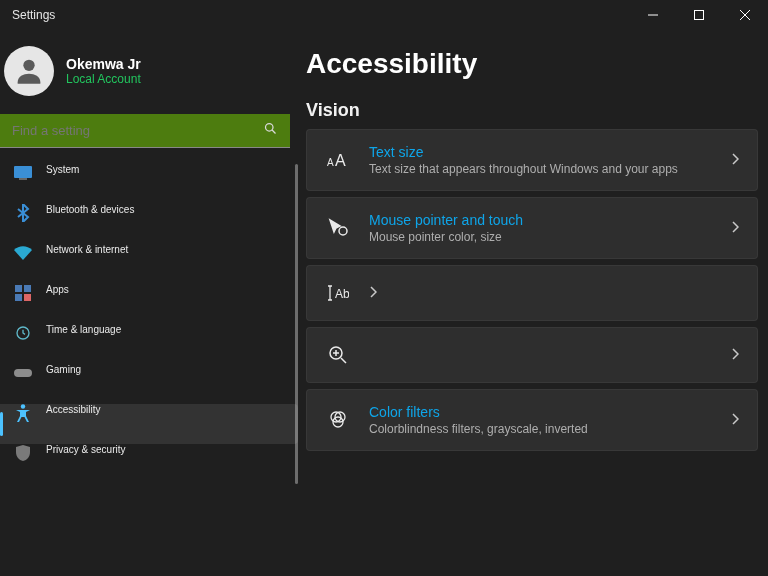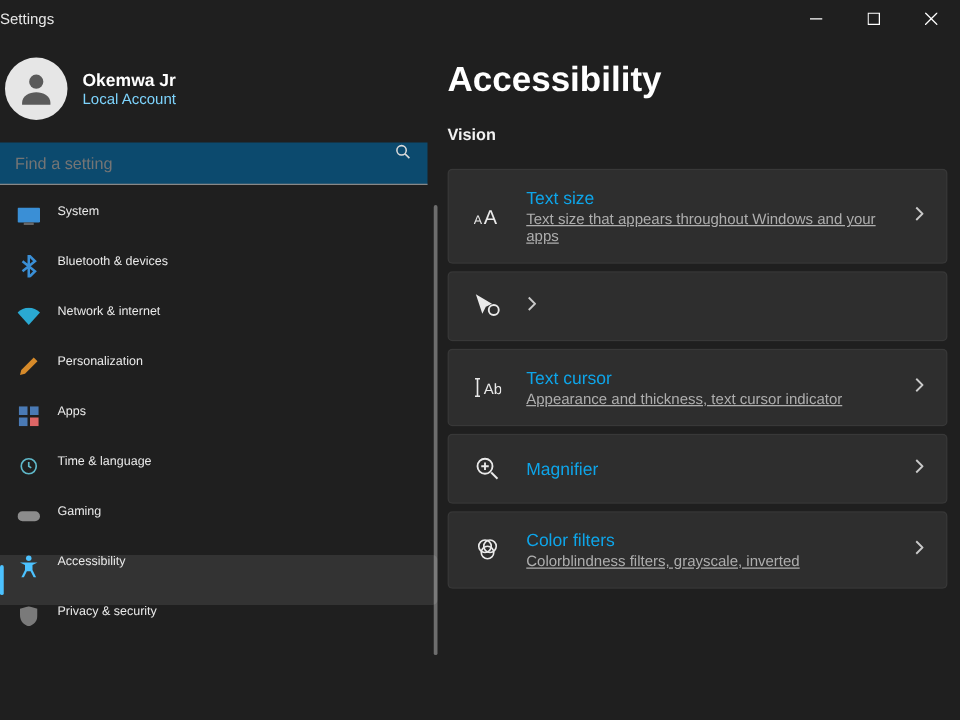--- a/index.html
+++ b/index.html
@@ -1,44 +1,44 @@
 <!DOCTYPE html>
 <html><head>
 <meta charset="utf-8">
 <style>
   * { box-sizing: border-box; margin: 0; padding: 0; font-family: "Segoe UI", sans-serif; }
   body { width: 768px; height: 576px; background: #1f1f1f; color: #fff; overflow: hidden; }
-  .titlebar { height: 30px; display: flex; align-items: center; padding-left: 0; color: #e6e6e6; font-size: 12px; }
+  .titlebar { height: 30px; display: flex; align-items: center; padding-left: 12px; color: #e6e6e6; font-size: 12px; }
   .titlebar .spacer { flex: 1; }
   .sysbtn { width: 46px; height: 30px; display: flex; align-items: center; justify-content: center; color: #fff; }
   .sysbtn svg { stroke: #fff; }
   .main { display: flex; height: calc(576px - 30px); }
-  .sidebar { width: 350px; padding: 16px 0 0 0; position: relative; }
+  .sidebar { width: 298px; padding: 16px 0 0 0; position: relative; }
   .profile { display: flex; align-items: center; gap: 12px; padding: 0 12px 18px 4px; }
   .avatar { width: 50px; height: 50px; border-radius: 50%; background: #e6e6e6; display: flex; align-items: center; justify-content: center; }
   .avatar svg { fill: #5a5a5a; }
   .profile .name { font-size: 14px; font-weight: 600; }
-  .profile .acct { font-size: 12px; color: #7dd3fc; }
-  .search { margin: 0 8px 0 0; display: flex; background: #0c4a6e; border-bottom: 1px solid #888; height: 34px; padding: 0 12px; }
+  .profile .acct { font-size: 12px; color: #22c55e; }
+  .search { margin: 0 8px 0 0; display: flex; align-items: center; background: #4d7c0f; border-bottom: 1px solid #888; height: 34px; padding: 0 12px; }
   .search input { flex: 1; background: transparent; border: none; outline: none; color: #d9d9d9; font-size: 13px; }
   .search .sicon { color: #d9d9d9; }
   .nav { margin-top: 16px; position: relative; }
   .scrollbar { position: absolute; right: 0; top: 0; bottom: 0; width: 3px; background: rgba(255,255,255,0.35); border-radius: 2px; }
   .nav-item { display: flex; align-items: flex-start; gap: 14px; height: 40px; padding: 0 14px; font-size: 10px; color: #eaeaea; cursor: pointer; }
   .nav-item.selected { background: #333; border-radius: 0 4px 4px 0; position: relative; }
   .nav-item.selected::before { content: ""; position: absolute; left: 0; top: 8px; bottom: 8px; width: 3px; background: #4cc2ff; border-radius: 2px; }
   .nicon { width: 18px; height: 18px; display: flex; align-items: center; justify-content: center; }
   .content { flex: 1; padding: 18px 10px 0 8px; position: relative; overflow: hidden; }
   h1 { font-size: 28px; font-weight: 600; margin-bottom: 20px; }
-  .section-label { font-size: 13px; font-weight: 600; margin-bottom: 20px; color: #f1f1f1; }
+  .section-label { font-size: 18px; font-weight: 600; margin-bottom: 8px; color: #f1f1f1; }
   .card { background: #2e2e2e; border-radius: 4px; padding: 14px 18px; display: flex; align-items: center; gap: 18px; margin-bottom: 6px; border: 1px solid rgba(255,255,255,0.05); }
   .cicon { width: 26px; height: 26px; display: flex; align-items: center; justify-content: center; color: #eaeaea; flex-shrink: 0; }
   .ctext { flex: 1; }
   .ctitle { font-size: 14px; color: #0ea5e9; }
-  .csub { font-size: 12px; color: #aeaeae; margin-top: 2px; text-decoration: underline; }
+  .csub { font-size: 12px; color: #aeaeae; margin-top: 2px; }
   .chev { color: #c9c9c9; }
 </style>
 </head>
 <body>
 
 <div class="titlebar">
   <span>Settings</span>
   <div class="spacer"></div>
   <div class="sysbtn">
     <svg width="10" height="10">
@@ -105,28 +105,20 @@
       <div class="nav-item">
         <span class="nicon">
             <svg width="18" height="14" viewBox="0 0 18 14" fill="#2aa9d2">
               <path d="M0 4c5-5 13-5 18 0l-9 10z"></path>
             </svg>
           </span>
         <span>Network &amp; internet</span>
       </div>
       <div class="nav-item">
         <span class="nicon">
-            <svg width="18" height="18" viewBox="0 0 18 18">
-              <path d="M2 16l4-1 10-10-3-3L3 12z" fill="#d68a2a"></path>
-            </svg>
-          </span>
-        <span>Personalization</span>
-      </div>
-      <div class="nav-item">
-        <span class="nicon">
             <svg width="16" height="16" viewBox="0 0 16 16">
               <rect x="0" y="0" width="7" height="7" fill="#4a7ab5"></rect>
               <rect x="9" y="0" width="7" height="7" fill="#4a7ab5"></rect>
               <rect x="0" y="9" width="7" height="7" fill="#4a7ab5"></rect>
               <rect x="9" y="9" width="7" height="7" fill="#d66"></rect>
             </svg>
           </span>
         <span>Apps</span>
       </div>
       <div class="nav-item">
@@ -188,53 +180,52 @@
     </div>
 
 
     <div class="card">
       <span class="cicon">
           <svg width="22" height="20" viewBox="0 0 22 20" fill="none" stroke="currentColor" stroke-width="1.5">
             <path d="M3 2l4 12 2-4 4-2z" fill="currentColor"></path>
             <circle cx="16" cy="13" r="4"></circle>
           </svg>
         </span>
+      <div class="ctext">
+        <div class="ctitle">Mouse pointer and touch</div>
+        <div class="csub">Mouse pointer color, size</div>
+      </div>
       <span class="chev"><svg width="8" height="12" viewBox="0 0 8 12" fill="none" stroke="currentColor" stroke-width="1.5">
             <path d="M2 1l5 5-5 5"></path>
           </svg></span>
     </div>
 
     <div class="card">
       <span class="cicon">
           <svg width="22" height="18" viewBox="0 0 22 18" fill="none" stroke="currentColor" stroke-width="1.3">
             <line x1="3" y1="2" x2="3" y2="16"></line>
             <path d="M1 2h4M1 16h4"></path>
             <text x="8" y="14" font-size="12" fill="currentColor" stroke="none">Ab</text>
           </svg>
         </span>
-      <div class="ctext">
-        <div class="ctitle">Text cursor</div>
-        <div class="csub">Appearance and thickness, text cursor indicator</div>
-      </div>
       <span class="chev"><svg width="8" height="12" viewBox="0 0 8 12" fill="none" stroke="currentColor" stroke-width="1.5">
             <path d="M2 1l5 5-5 5"></path>
           </svg></span>
     </div>
 
     <div class="card">
       <span class="cicon">
           <svg width="20" height="20" viewBox="0 0 20 20" fill="none" stroke="currentColor" stroke-width="1.5">
             <circle cx="8" cy="8" r="6"></circle>
             <line x1="13" y1="13" x2="18" y2="18"></line>
             <line x1="5" y1="8" x2="11" y2="8"></line>
             <line x1="8" y1="5" x2="8" y2="11"></line>
           </svg>
         </span>
       <div class="ctext">
-        <div class="ctitle">Magnifier</div>
       </div>
       <span class="chev"><svg width="8" height="12" viewBox="0 0 8 12" fill="none" stroke="currentColor" stroke-width="1.5">
             <path d="M2 1l5 5-5 5"></path>
           </svg></span>
     </div>
 
     <div class="card">
       <span class="cicon">
           <svg width="20" height="20" viewBox="0 0 20 20" fill="none" stroke="currentColor" stroke-width="1.3">
             <circle cx="8" cy="7" r="5"></circle>

